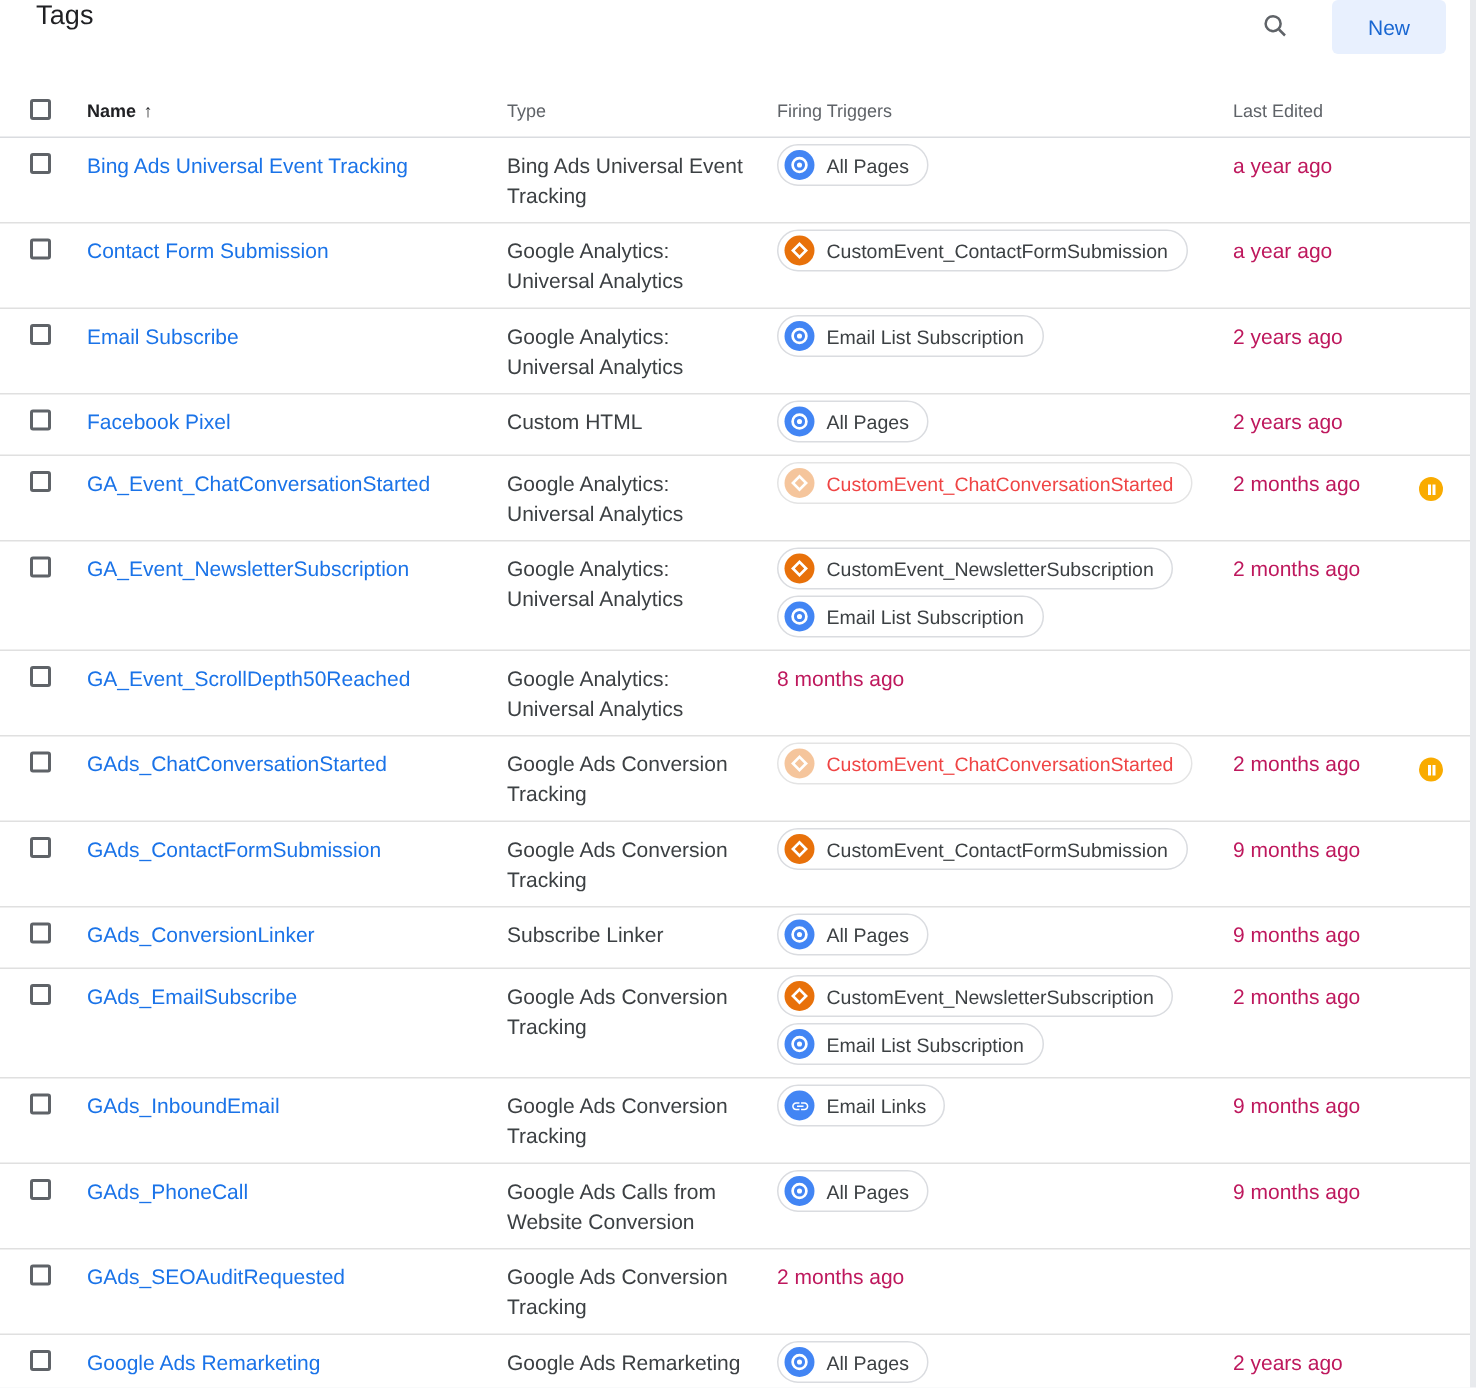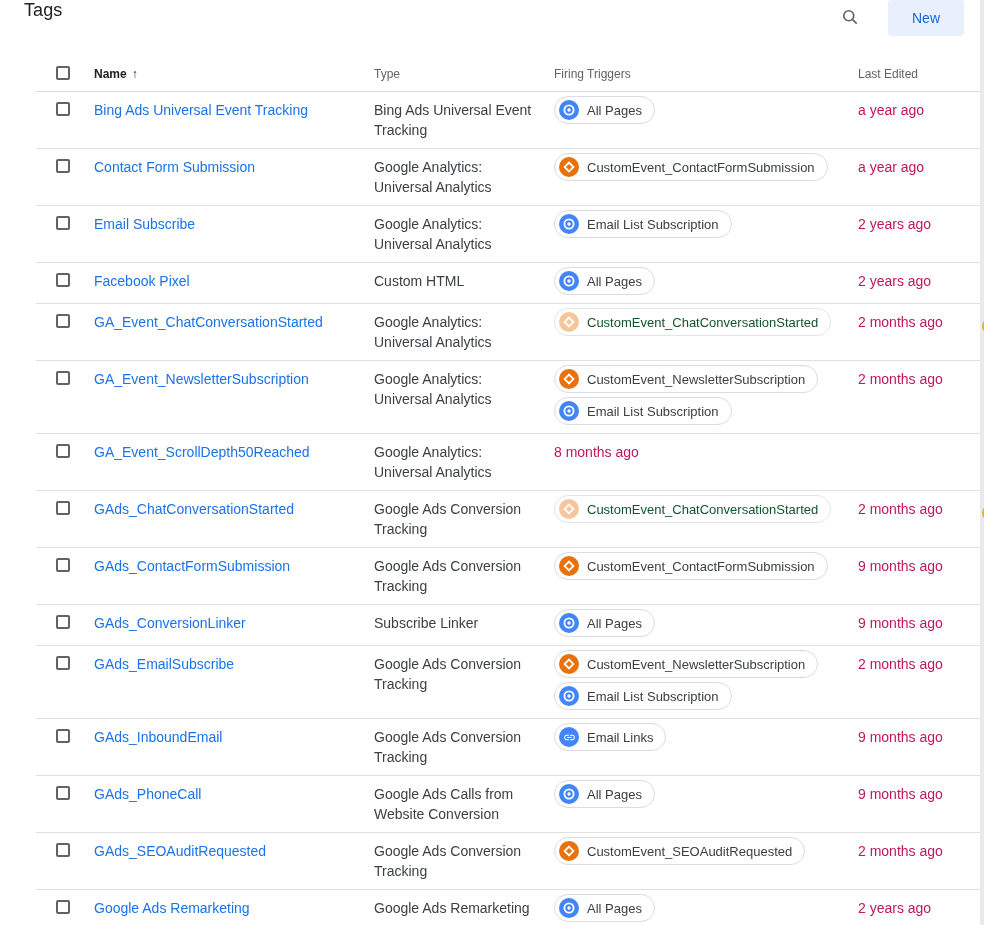--- a/index.html
+++ b/index.html
@@ -15,21 +15,21 @@
   .topbar { display: flex; align-items: flex-start; justify-content: space-between;
             height: 56px; padding: 0 16px 0 24px; background: #fff; }
   .page-title { font-size: 18px; font-weight: 400; color: #202124; margin: 0; letter-spacing: .1px; }
   .topbar-right { display: flex; align-items: center; gap: 22px; }
   .icon-btn { background: none; border: none; padding: 6px; cursor: pointer; display: flex; }
   .new-btn { background: #e8f0fe; color: #1967d2; border: none; border-radius: 4px;
              height: 36px; padding: 0 24px; font-size: 14px; font-weight: 500;
              cursor: pointer; font-family: inherit; }
 
   
-  .grid-row { display: grid; grid-template-columns: 58px 280px 180px 304px 118px 1fr; align-items: start; margin-left: 36px; }
+  .grid-row { display: grid; grid-template-columns: 58px 280px 180px 304px 118px 1fr; align-items: start; }
   .thead { height: 36px; align-items: center; border-bottom: 1px solid #dadce0;
            font-size: 12px; color: #5f6368; }
   .thead .name-h { color: #202124; font-weight: 700; font-size: 12px; }
   .sort-arrow { margin-left: 5px; color: #202124; font-size: 12px; }
   .row { border-bottom: 1px solid #e0e0e0; padding: 8px 0; font-size: 14px; }
 
   .cb-cell { padding-left: 20px; }
   .checkbox { display: inline-block; width: 14px; height: 14px; border: 2px solid #5f6368;
               border-radius: 2px; margin-top: 2px; cursor: pointer; background: #fff; }
   .name-cell { line-height: 20px; padding-right: 16px; }
@@ -43,21 +43,21 @@
   
   .chip { display: inline-flex; align-items: center; gap: 8px; height: 28px;
           padding: 0 12px 0 4px; border: 1px solid #dadce0; border-radius: 14px;
           background: #fff; font-size: 13px; font-weight: 400; color: #3c4043; cursor: pointer; }
   .chip-icon { width: 20px; height: 20px; border-radius: 50%; display: flex;
                align-items: center; justify-content: center; flex: none; }
   .chip-icon.pageview, .chip-icon.link_click { background: #4285f4; }
   .chip-icon.custom_event { background: #e8710a; }
   .chip-icon.scroll_depth { background: #34a853; }
   .chip.disabled .chip-icon { opacity: .4; }
-  .chip.disabled .chip-label { color: #14532d; }
+  .chip.disabled .chip-label { color: #ef4444; }
   .chip.disabled { border-color: #e4e4e4; }
 
   
   .paused-badge { width: 16px; height: 16px; border-radius: 50%; background: #f9ab00;
                   display: none; align-items: center; justify-content: center;
                   margin: 4px 0 0 6px; }
   .pause-bars { width: 5px; height: 7px; border-left: 2px solid #fff; border-right: 2px solid #fff; }
 </style>
 </head>
 <body>
@@ -365,30 +365,20 @@
     <div class="edited-cell">9 months ago</div>
     <div class="status-cell">
       
     </div>
   </div>
 
   <div class="grid-row row">
     <div class="cb-cell"><span class="checkbox"></span></div>
     <div class="name-cell"><a class="tag-link" href="#">GAds_SEOAuditRequested</a></div>
     <div class="type-cell">Google Ads Conversion Tracking</div>
-    <div class="trigger-cell">
-            <span class="chip">
-              <span class="chip-icon custom_event">
-                <svg width="20" height="20" viewBox="0 0 20 20">
-                  <rect x="6.9" y="6.9" width="6.2" height="6.2" fill="none" stroke="#fff" stroke-width="1.8" transform="rotate(45 10 10)"></rect>
-                </svg>
-              </span>
-              <span class="chip-label">CustomEvent_SEOAuditRequested</span>
-            </span>
-          </div>
     <div class="edited-cell">2 months ago</div>
     <div class="status-cell">
       
     </div>
   </div>
 
   <div class="grid-row row">
     <div class="cb-cell"><span class="checkbox"></span></div>
     <div class="name-cell"><a class="tag-link" href="#">Google Ads Remarketing</a></div>
     <div class="type-cell">Google Ads Remarketing</div>

